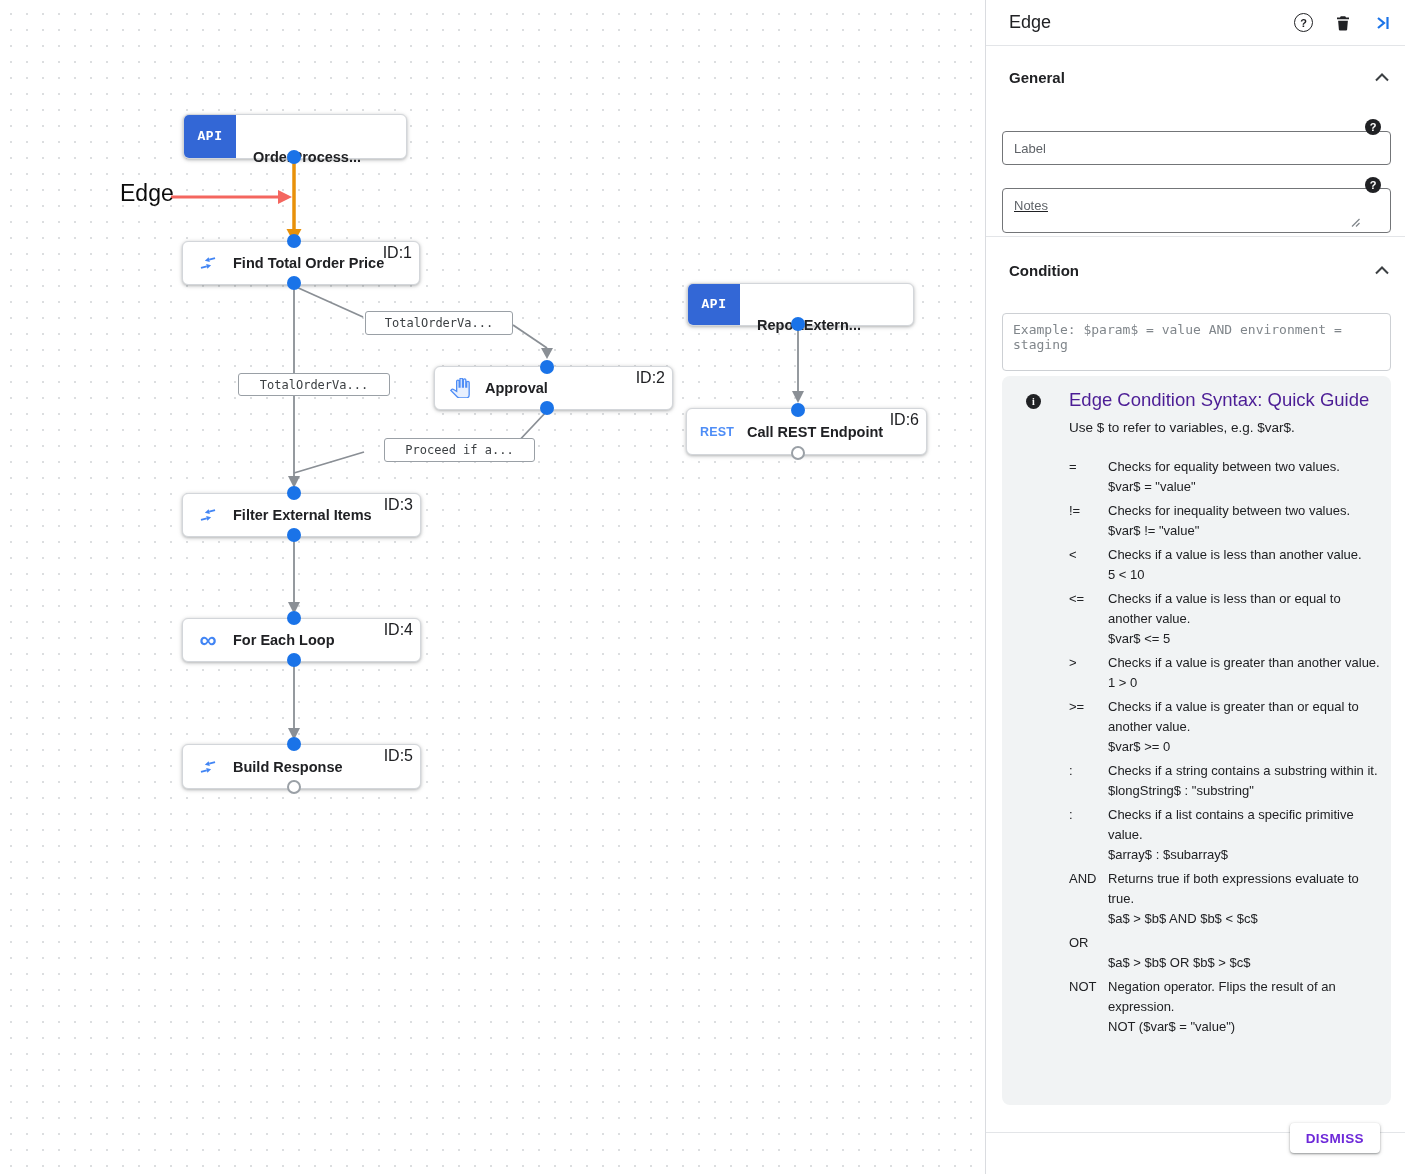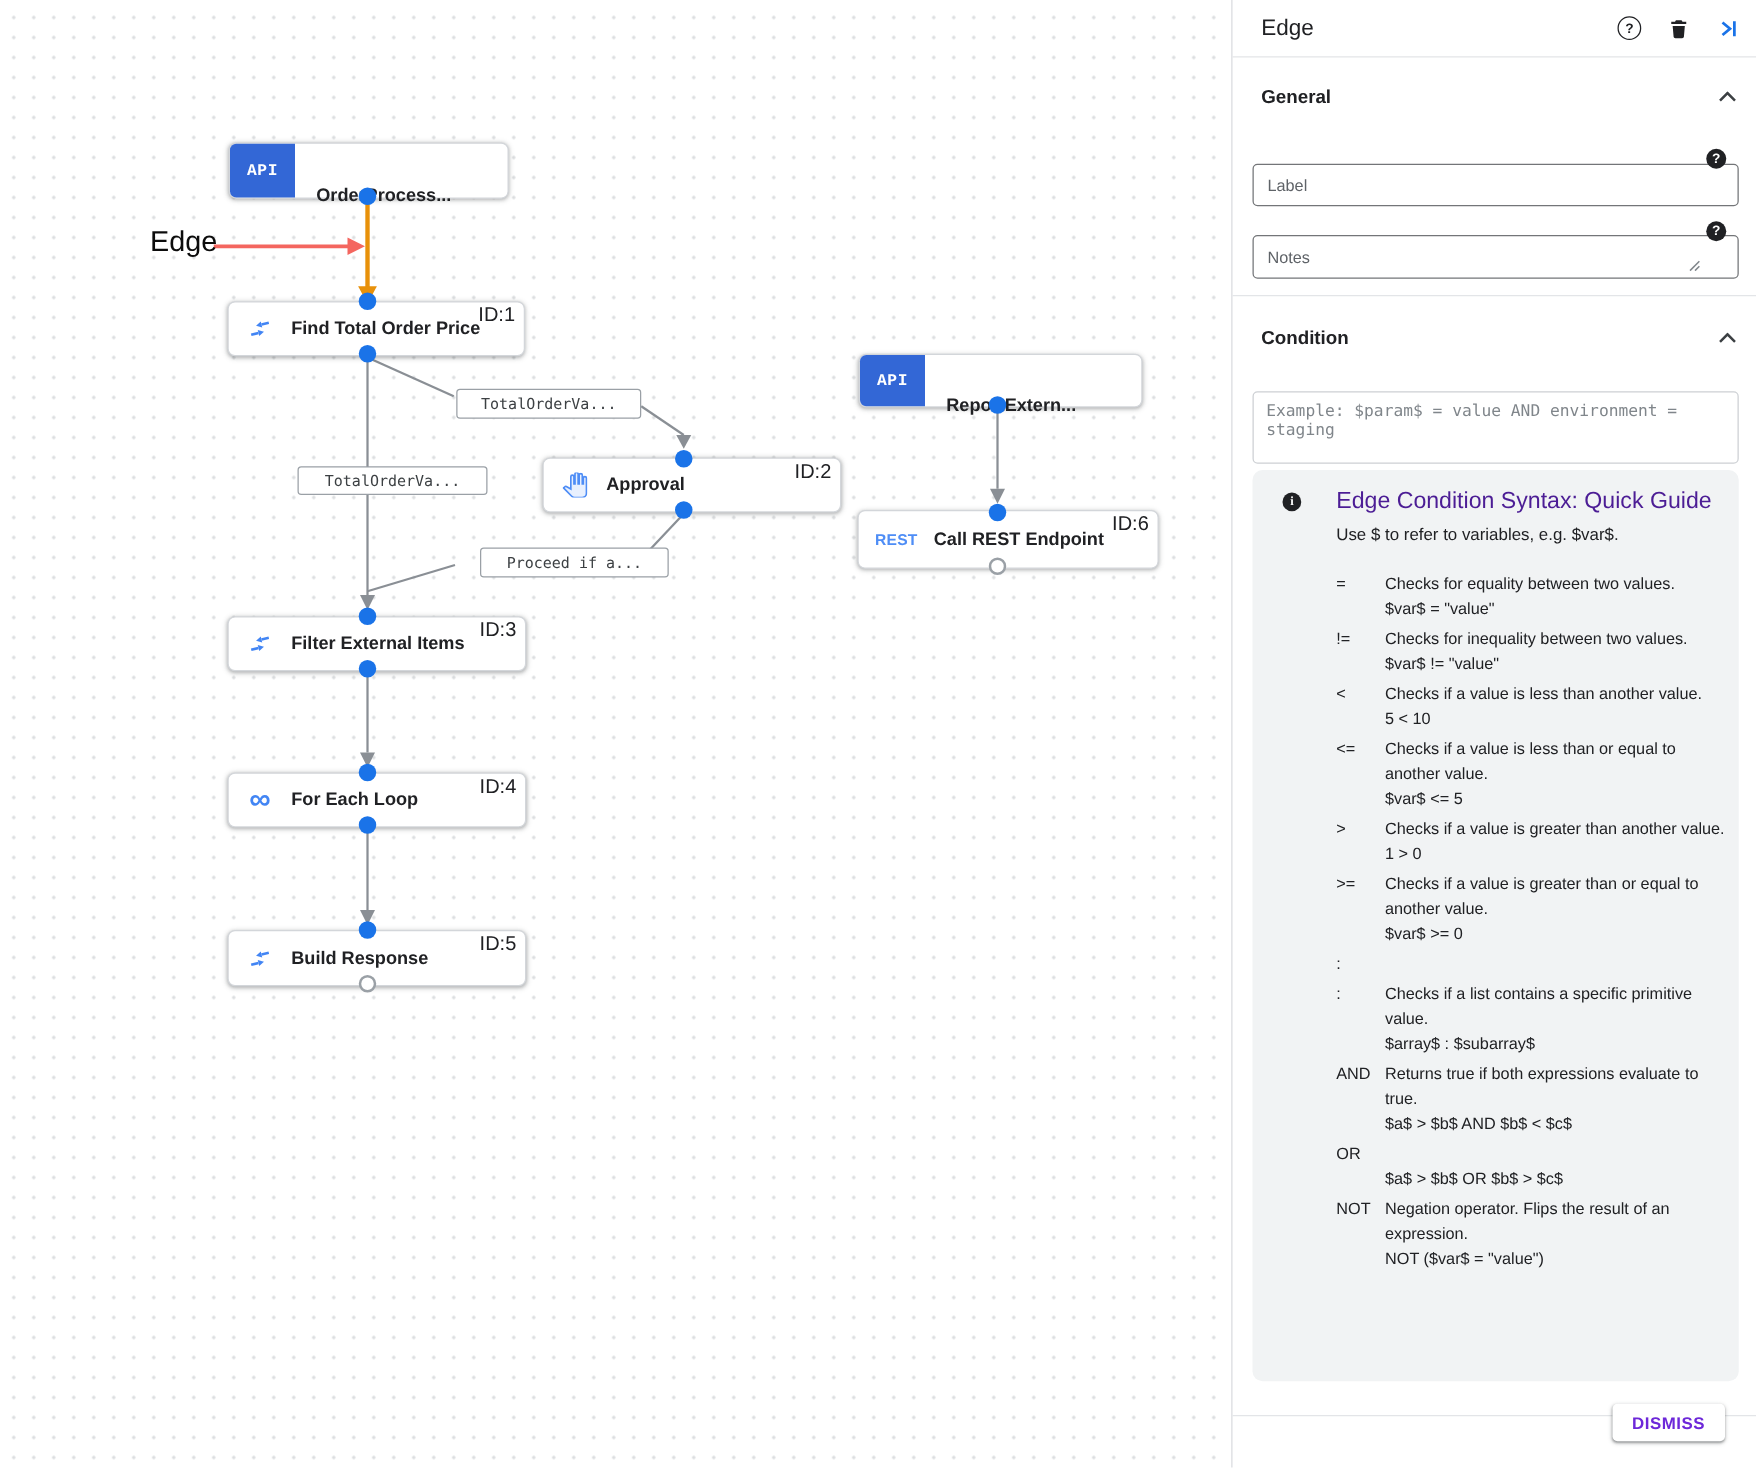--- a/index.html
+++ b/index.html
@@ -271,21 +271,21 @@
         </svg>
     </button>
   </div>
 
   <div class="field" style="top:110px;">
     <input type="text" placeholder="Label" style="">
     <span class="qbadge" style="top:9px;">?</span>
   </div>
 
   <div class="field" style="top:167px;">
-    <textarea rows="2" style="height: 35px;" placeholder="Notes"></textarea>
+    <textarea rows="2" style="height: 45px; text-decoration: underline;" placeholder="Notes"></textarea>
     <span class="qbadge" style="top:10px;">?</span>
     <span class="resize-handle">
       <svg width="9" height="9" viewBox="0 0 9 9">
           <g stroke="#80868b" stroke-width="1.2">
             <line x1="1" y1="8.5" x2="8.5" y2="1"></line>
             <line x1="5" y1="8.5" x2="8.5" y2="5"></line>
           </g>
         </svg>
     </span>
   </div>
@@ -332,20 +332,21 @@
         <div class="gitem">
             <span class="gop">&gt;</span>
             <span><span>Checks if a value is greater than another value.</span><br><span>1 &gt; 0</span></span>
           </div>
         <div class="gitem">
             <span class="gop">&gt;=</span>
             <span><span>Checks if a value is greater than or equal to another value.</span><br><span>$var$ &gt;= 0</span></span>
           </div>
         <div class="gitem">
             <span class="gop">:</span>
+            <span><span>Checks if a string contains a substring within it.</span><br><span>$longString$ : "substring"</span></span>
           </div>
         <div class="gitem">
             <span class="gop">:</span>
             <span><span>Checks if a list contains a specific primitive value.</span><br><span>$array$ : $subarray$</span></span>
           </div>
         <div class="gitem">
             <span class="gop">AND</span>
             <span><span>Returns true if both expressions evaluate to true.</span><br><span>$a$ &gt; $b$ AND $b$ &lt; $c$</span></span>
           </div>
         <div class="gitem">

